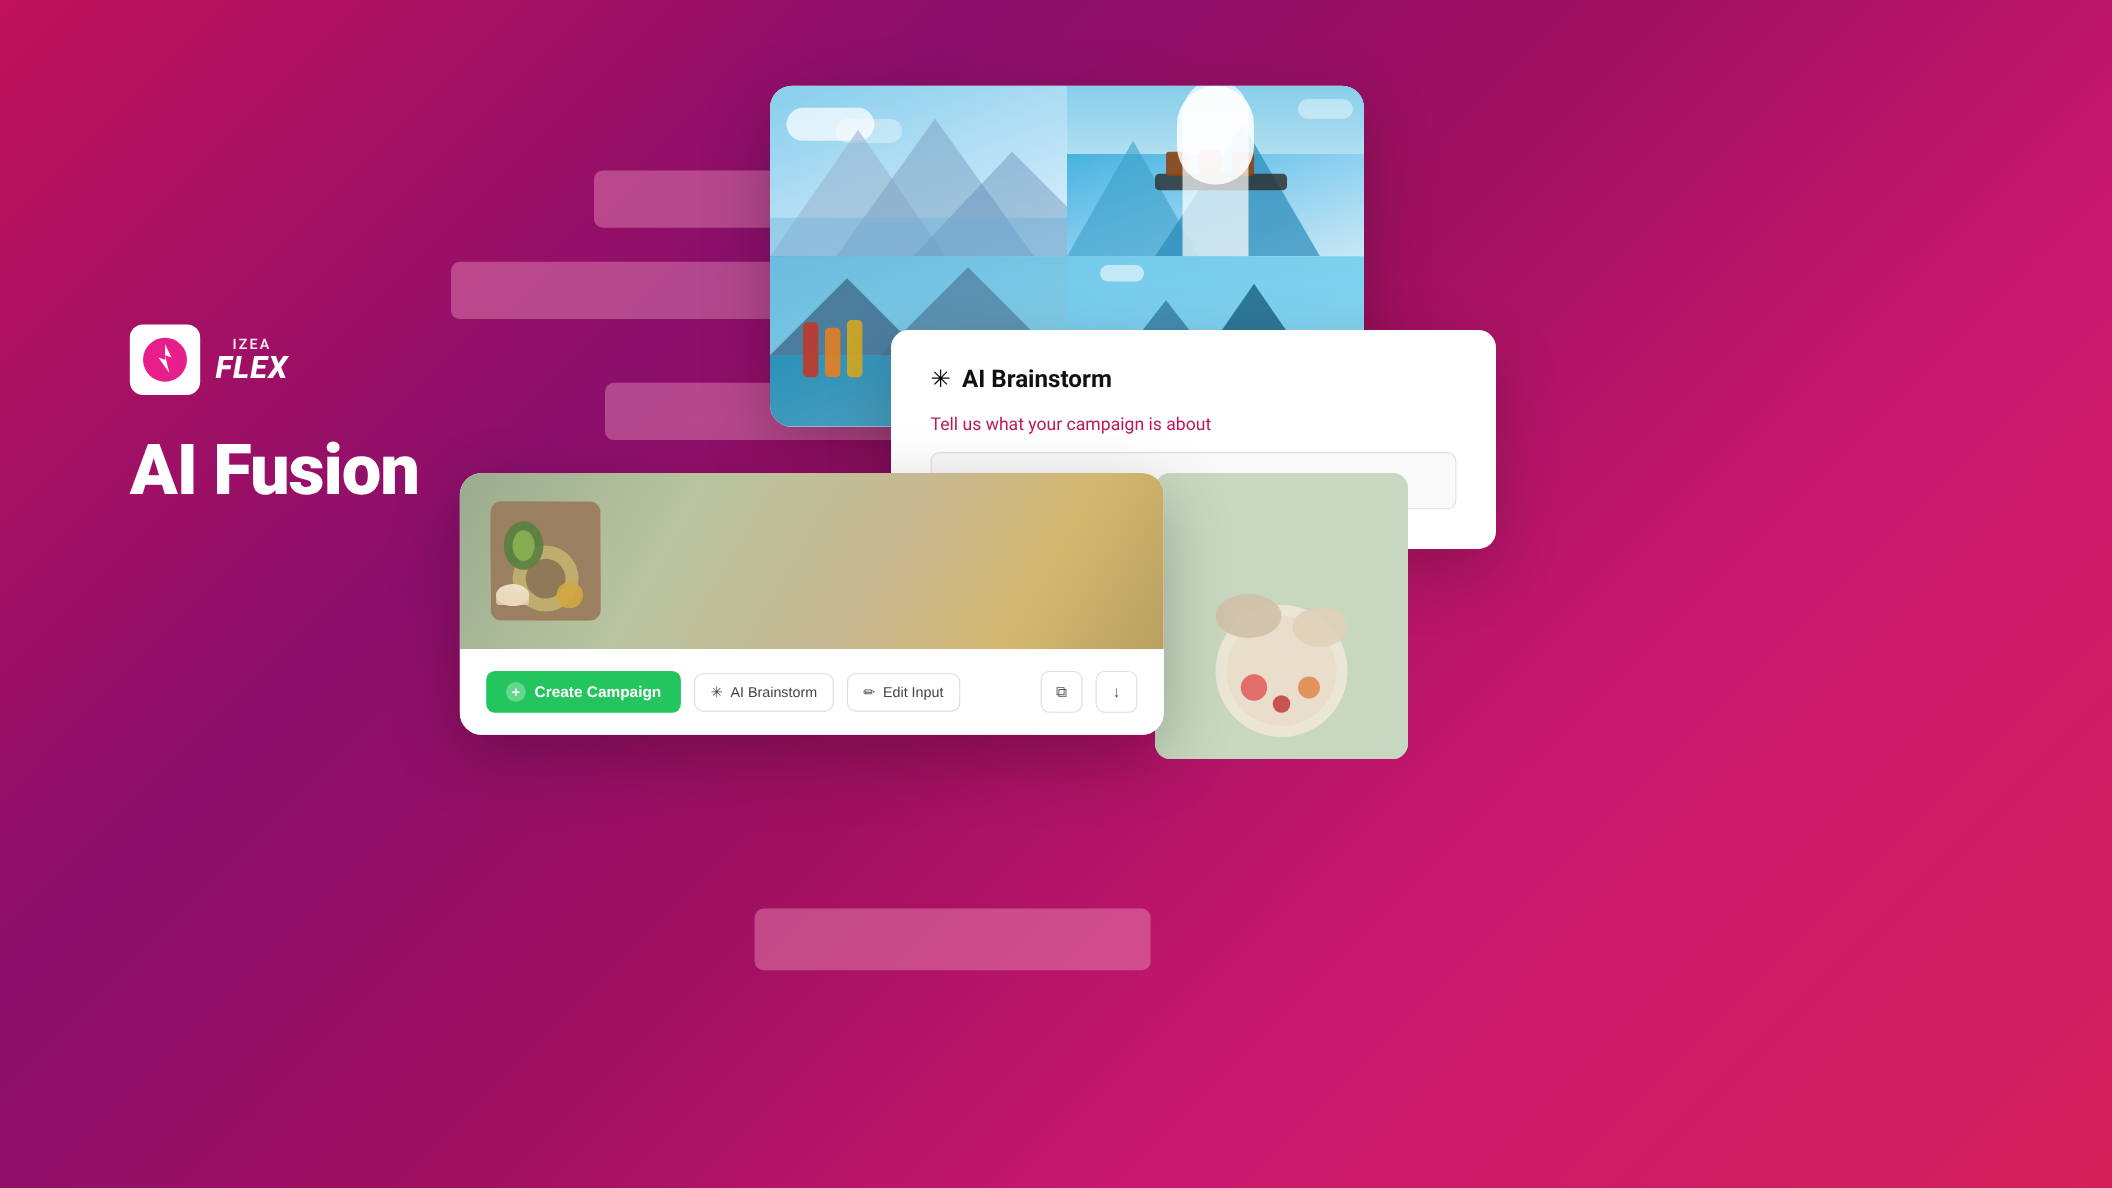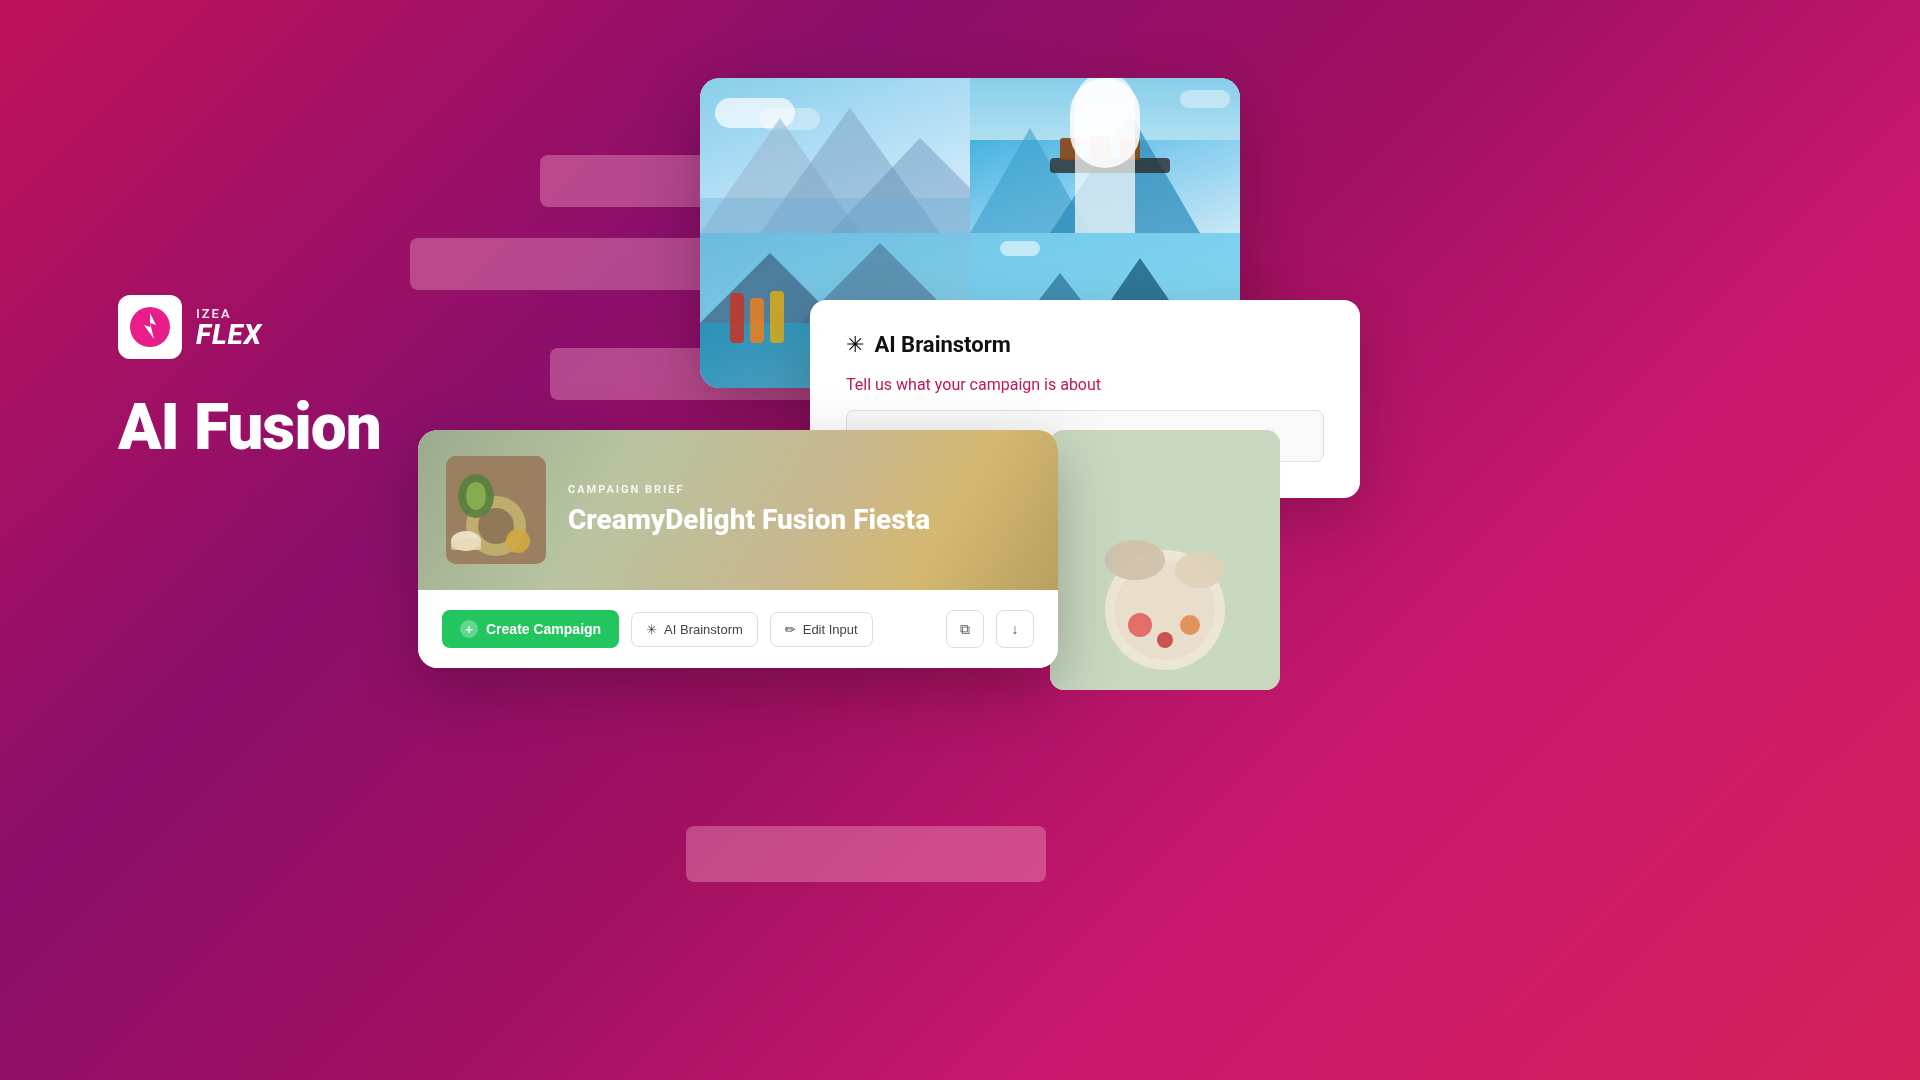--- a/index.html
+++ b/index.html
@@ -69,20 +69,21 @@
     }
 
     .logo-icon {
       width: 44px;
       height: 44px;
     }
 
     .logo-text-block {
       display: flex;
       flex-direction: column;
+      text-align: center;
     }
 
     .logo-izea {
       font-size: 13px;
       font-weight: 600;
       color: #ffffff;
       letter-spacing: 2px;
       opacity: 0.9;
     }
 
@@ -473,24 +474,20 @@
         <circle cx="50" cy="70" r="18" fill="#8B7355" opacity="0.9"></circle>
         <ellipse cx="30" cy="40" rx="18" ry="22" fill="#5a8040" opacity="0.9"></ellipse>
         <ellipse cx="30" cy="40" rx="10" ry="14" fill="#8ab050" opacity="0.9"></ellipse>
         <circle cx="65" cy="38" rx="15" ry="15" fill="#e8d890" opacity="0.8"></circle>
         <circle cx="72" cy="85" r="12" fill="#d0a840" opacity="0.9"></circle>
 
         <ellipse cx="20" cy="85" rx="15" ry="10" fill="#f0e8d0" opacity="0.9"></ellipse>
         <rect x="5" y="82" width="30" height="12" rx="3" fill="#e8d8b8" opacity="0.8"></rect>
       </svg>
     </div>
-    <div class="campaign-card-text">
-      <div class="campaign-brief-label">CAMPAIGN BRIEF</div>
-      <div class="campaign-brief-name">CreamyDelight Fusion Fiesta</div>
-    </div>
   </div>
 
   <div class="campaign-card-footer">
     <button class="btn-create-campaign">
       <span class="btn-icon">＋</span>
       <span>Create Campaign</span>
     </button>
 
     <button class="btn-secondary">
       <span style="font-size:13px;">✳</span>

